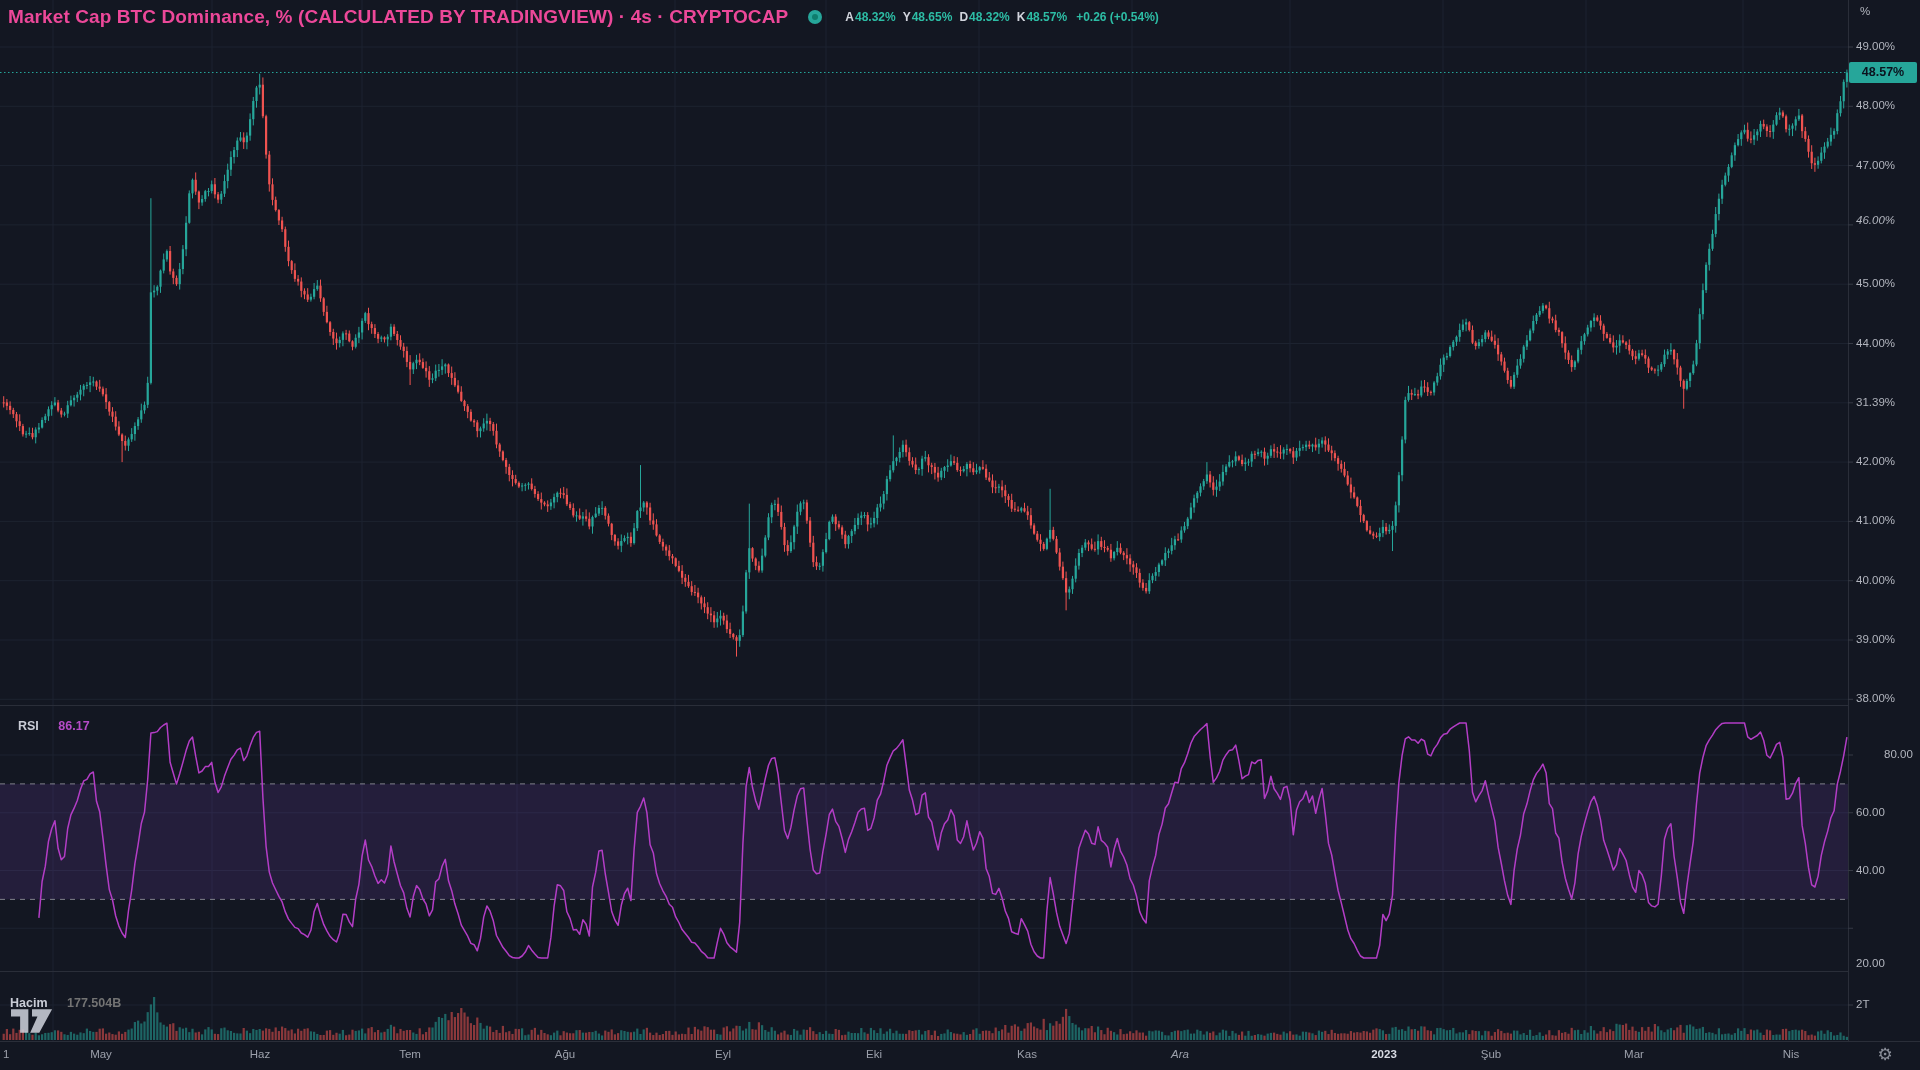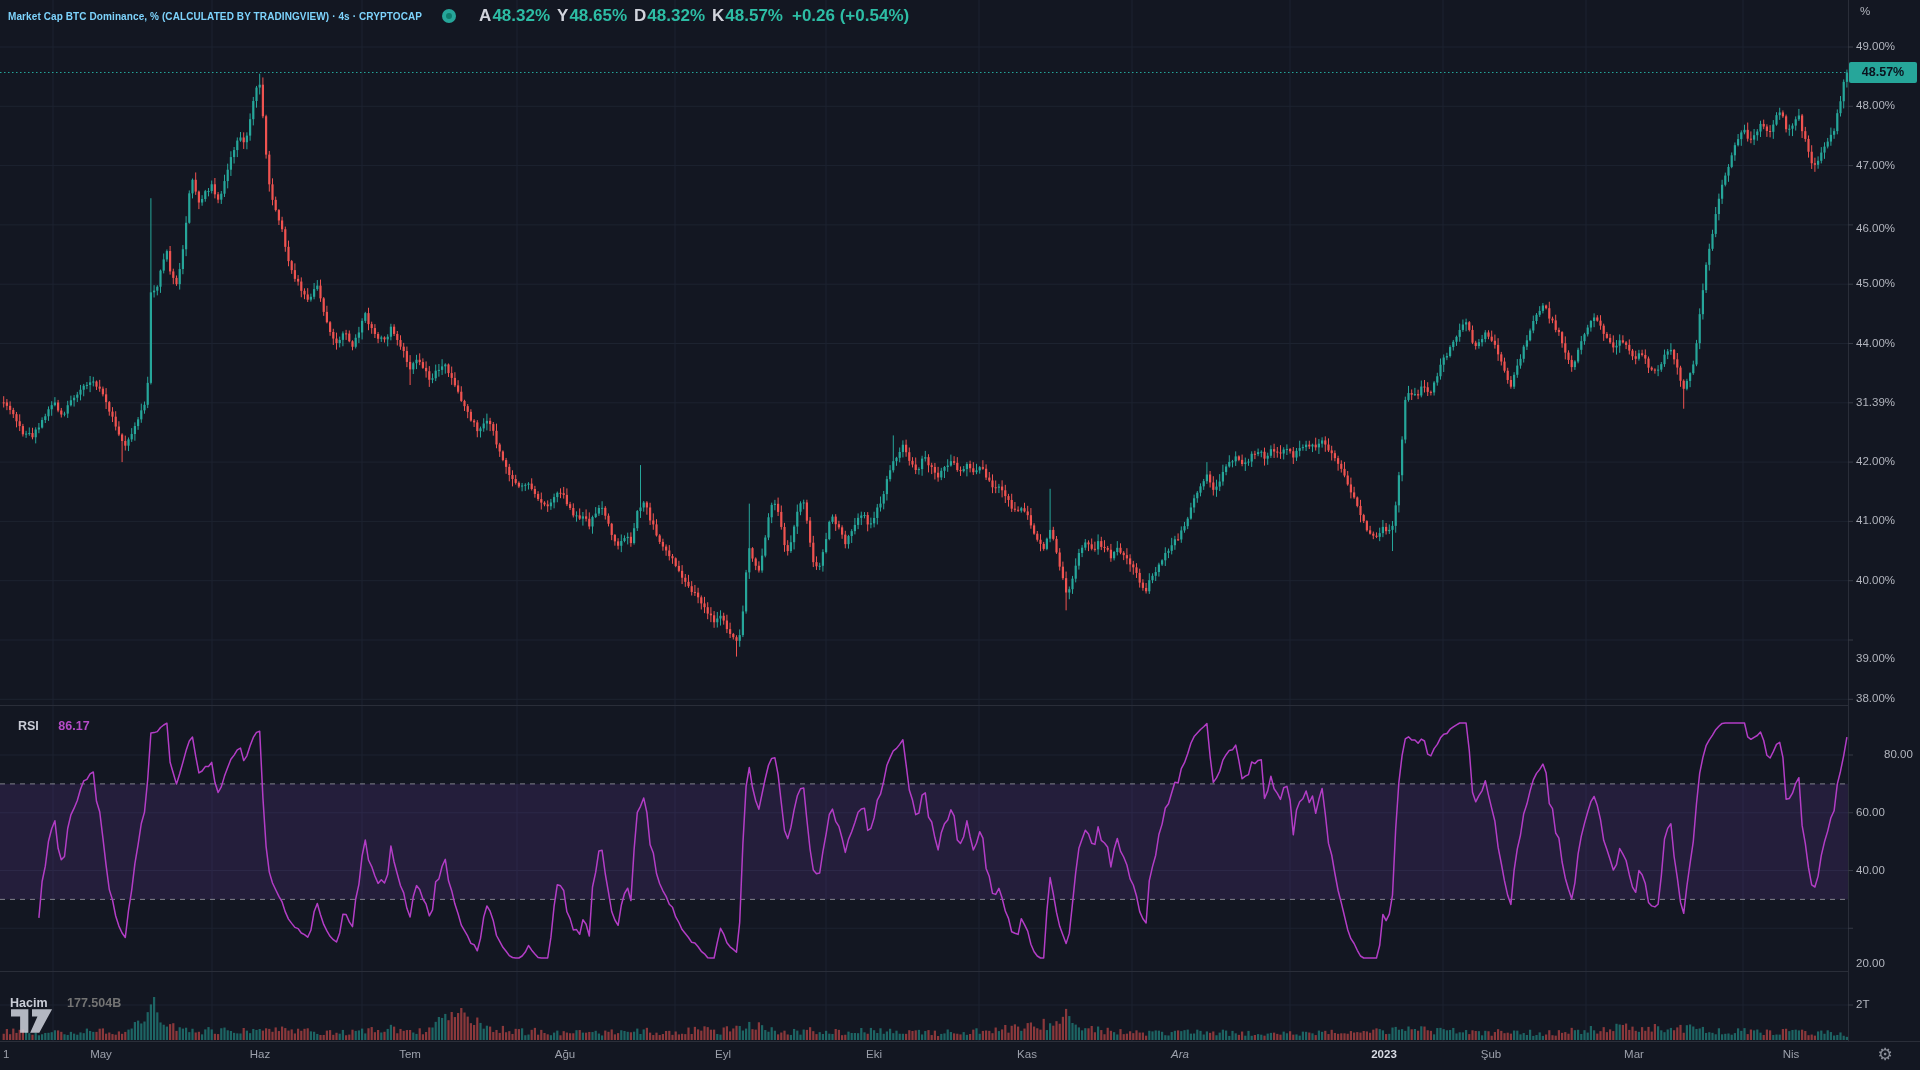--- a/index.html
+++ b/index.html
@@ -1,22 +1,22 @@
 <!DOCTYPE html>
 <html><head>
 <meta charset="utf-8">
 <style>
   html,body{margin:0;padding:0;background:#131722;font-family:"Liberation Sans",sans-serif;}
   #app{position:relative;width:1920px;height:1070px;background:#131722;overflow:hidden;}
   #chart{position:absolute;left:0;top:0;}
   .legend{position:absolute;left:8px;top:6px;display:flex;align-items:center;white-space:nowrap;z-index:5;}
-  .legend .title{font-size:10px;font-weight:700;color:#7dd3fc;letter-spacing:.1px;}
+  .legend .title{font-size:19px;font-weight:700;color:#ec4899;letter-spacing:.1px;}
   .src-icon{display:inline-block;width:14px;height:14px;border-radius:50%;background:#26a69a;margin-left:20px;position:relative;}
   .src-icon::after{content:"";position:absolute;left:4px;top:4px;width:6px;height:6px;border-radius:50%;background:#0e7d6d;}
-  .ohlc{margin-left:16px;font-size:17px;font-weight:600;}
+  .ohlc{margin-left:16px;font-size:12px;font-weight:600;}
   .ohlc .k{color:#d1d4dc;margin-left:7px;}
   .ohlc .v{color:#2dbda5;margin-left:1px;}
   .ohlc .chg{color:#2dbda5;margin-left:9px;}
   .pane-label{position:absolute;font-size:12.5px;font-weight:700;z-index:5;white-space:nowrap;}
   .pane-label .lbl{color:#c9ccd6;}
   .pane-label .val{font-weight:600;margin-left:16px;}
   #rsi-label{left:18px;top:719px;}
   #rsi-label .val{color:#b54bc8;}
   #vol-label{left:10px;top:996px;}
   #vol-label .val{color:#737373;}
@@ -1844,28 +1844,28 @@
     <polygon points="0,1 19,1 19,27 10,27 10,9 0,9" fill="#cfd3dd"></polygon>
     <polygon points="23,1 45,1 31,27 21,27 29,9 23,9" fill="#cfd3dd"></polygon>
   </svg>
 
   <div class="unit-label">%</div>
   <div class="tag">48.57%</div>
   <div id="price-axis">
       <div class="axis-label" style="top: 40px;">49.00%</div>
       <div class="axis-label" style="top: 99.3px;">48.00%</div>
       <div class="axis-label" style="top: 158.6px;">47.00%</div>
-      <div class="axis-label" style="top: 222px;">46.00%</div>
+      <div class="axis-label" style="top: 214px; font-style: italic;">46.00%</div>
       <div class="axis-label" style="top: 277.2px;">45.00%</div>
       <div class="axis-label" style="top: 336.5px;">44.00%</div>
       <div class="axis-label" style="top: 395.8px;">31.39%</div>
       <div class="axis-label" style="top: 455.1px;">42.00%</div>
       <div class="axis-label" style="top: 514.4px;">41.00%</div>
       <div class="axis-label" style="top: 573.7px;">40.00%</div>
-      <div class="axis-label" style="top: 652px;">39.00%</div>
+      <div class="axis-label" style="top: 633px;">39.00%</div>
       <div class="axis-label" style="top: 692.3px;">38.00%</div>
       <div class="axis-label" style="top: 748px; padding-left: 28px;">80.00</div>
       <div class="axis-label" style="top: 805.75px;">60.00</div>
       <div class="axis-label" style="top: 863.5px;">40.00</div>
       <div class="axis-label" style="top: 921.25px; margin-top: 36px;">20.00</div>
       <div class="axis-label" style="top: 998px;">2T</div>
     </div>
   <div id="time-axis">
       <div class="time-label first" style="left: 3px;">1</div>
       <div class="time-label" style="left: 101px;">May</div>

